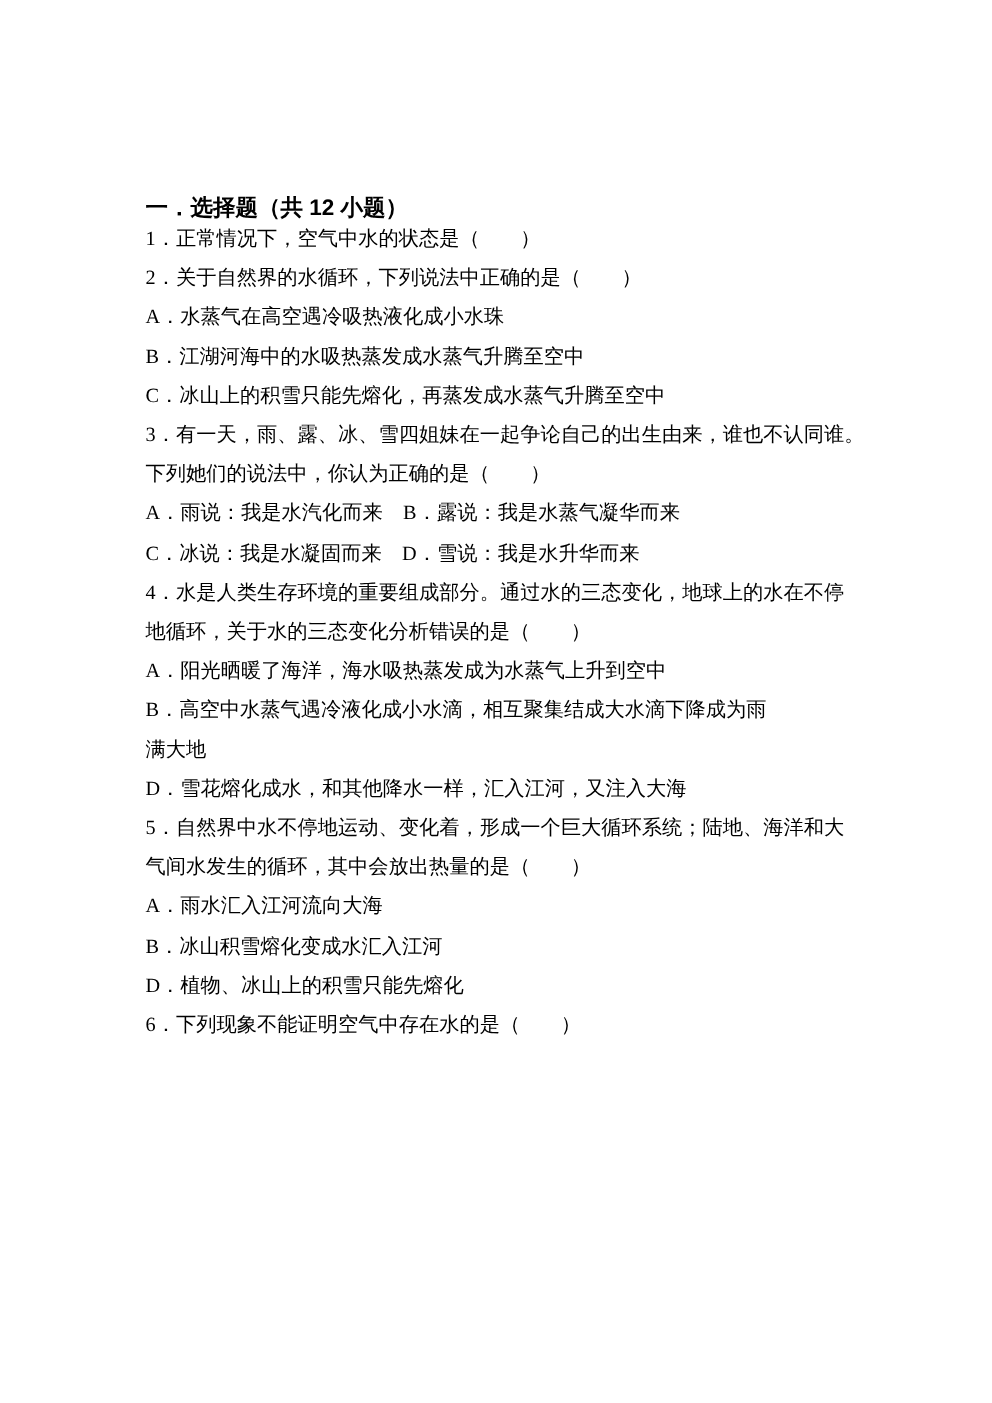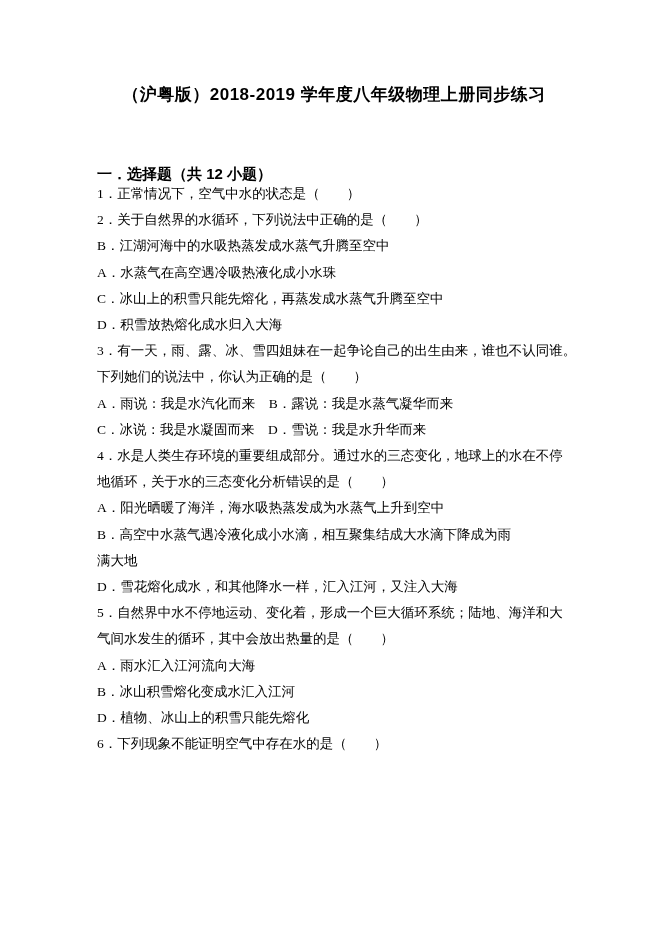--- a/index.html
+++ b/index.html
@@ -30,21 +30,21 @@
     margin-top: 13px;
     text-align: center;
     font-family: "Liberation Sans", "DejaVu Sans", sans-serif;
     font-weight: 700;
     font-size: 17px;
     line-height: 22px;
     letter-spacing: 0.5px;
     white-space: nowrap;
   }
   .section-header {
-    margin-top: 57px;
+    margin-top: 44px;
     font-family: "Liberation Sans", "DejaVu Sans", sans-serif;
     font-weight: 700;
     font-size: 15px;
     line-height: 22px;
     white-space: nowrap;
   }
   .body-lines {
     margin-top: -4px;
   }
   .text-line {
@@ -52,29 +52,27 @@
     font-size: 13.5px;
     line-height: 26.2px;
     white-space: nowrap;
     letter-spacing: 0;
   }
 </style>
 </head>
 <body>
 
 <div class="page">
-  <div class="doc-title">（沪粤版）2018-2019 学年度八年级物理上册同步练习</div>
   <div class="section-header">一．选择题（共 12 小题）</div>
   <div class="body-lines" id="body-lines">
       <div class="text-line">1．正常情况下，空气中水的状态是（　　）</div>
       <div class="text-line">2．关于自然界的水循环，下列说法中正确的是（　　）</div>
+      <div class="text-line">A．水蒸气在高空遇冷吸热液化成小水珠</div>
       <div class="text-line">B．江湖河海中的水吸热蒸发成水蒸气升腾至空中</div>
-      <div class="text-line">A．水蒸气在高空遇冷吸热液化成小水珠</div>
       <div class="text-line">C．冰山上的积雪只能先熔化，再蒸发成水蒸气升腾至空中</div>
-      <div class="text-line">D．积雪放热熔化成水归入大海</div>
       <div class="text-line">3．有一天，雨、露、冰、雪四姐妹在一起争论自己的出生由来，谁也不认同谁。</div>
       <div class="text-line">下列她们的说法中，你认为正确的是（　　）</div>
       <div class="text-line">A．雨说：我是水汽化而来　B．露说：我是水蒸气凝华而来</div>
       <div class="text-line">C．冰说：我是水凝固而来　D．雪说：我是水升华而来</div>
       <div class="text-line">4．水是人类生存环境的重要组成部分。通过水的三态变化，地球上的水在不停</div>
       <div class="text-line">地循环，关于水的三态变化分析错误的是（　　）</div>
       <div class="text-line">A．阳光晒暖了海洋，海水吸热蒸发成为水蒸气上升到空中</div>
       <div class="text-line">B．高空中水蒸气遇冷液化成小水滴，相互聚集结成大水滴下降成为雨</div>
       <div class="text-line">满大地</div>
       <div class="text-line">D．雪花熔化成水，和其他降水一样，汇入江河，又注入大海</div>

